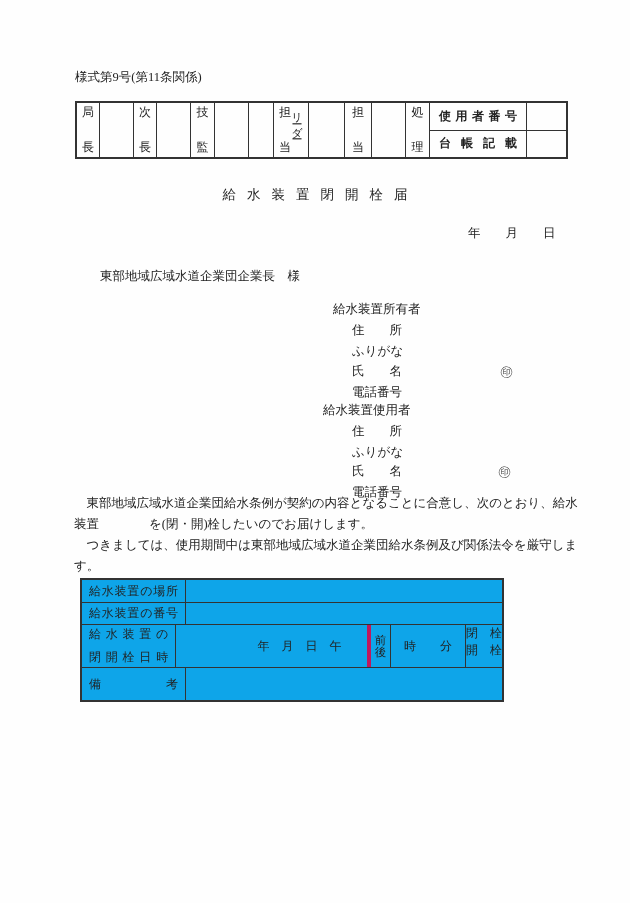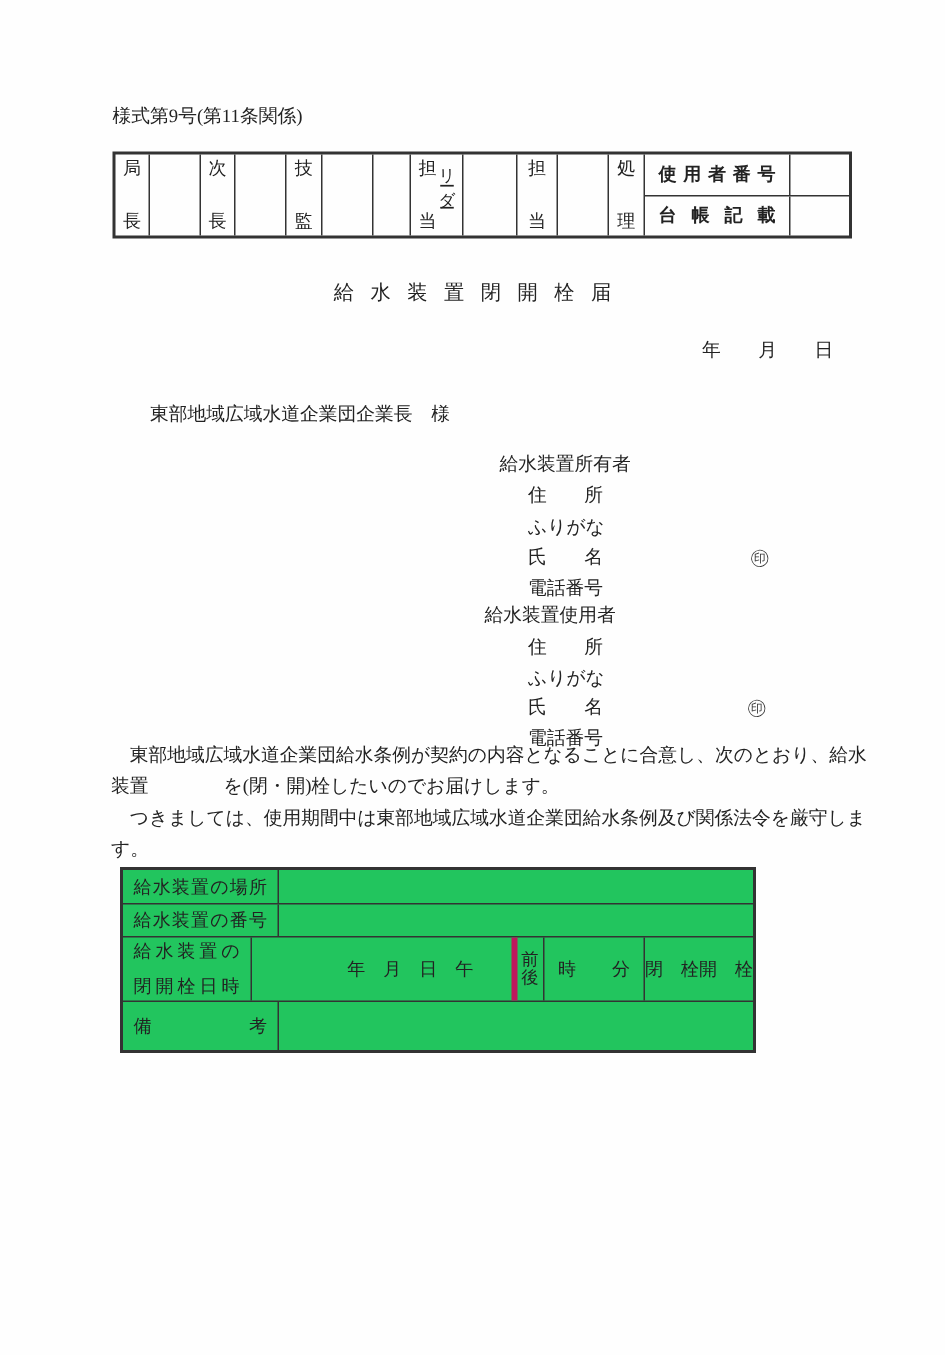--- a/index.html
+++ b/index.html
@@ -53,21 +53,21 @@
   .doc-title {
     position:absolute; left:0; top:186px; width:630px;
     text-align:center; font-size:13.5px; letter-spacing:11px; text-indent:11px;
     white-space:pre;
   }
 
   
   .detail {
     position:absolute; left:80px; top:578px; width:424px;
     border:2px solid #333; box-sizing:border-box;
-    font-size:12px; background:#22c55e;
+    font-size:12px; background:#0ea5e9;
   }
   .dt-row { display:flex; border-bottom:1px solid #333; }
   .dt-row.lastrow { border-bottom:none; }
   .dt-label {
     width:104px; border-right:1px solid #333; box-sizing:border-box;
     padding:0 7px; display:flex; flex-direction:column; justify-content:center;
     row-gap:6px;
   }
   .dt-value { flex:1; }
   .h22{height:22px}.h42{height:42px}.h21{height:21px}.h32{height:32px}
@@ -79,21 +79,21 @@
   .dt-ampm {
     width:23px; border-right:1px solid #333; box-sizing:border-box;
     display:flex; flex-direction:column; align-items:center; justify-content:center;
     font-size:11.5px; line-height:12.5px;
   }
   .dt-time {
     width:84px; border-right:1px solid #333; box-sizing:border-box;
     display:flex; align-items:center; justify-content:center; white-space:pre;
   }
   .dt-oc {
-    flex:1; display:flex; align-items:center;
+    flex:1; display:flex; flex-direction:column; align-items:center;
     justify-content:flex-start; line-height:17px; white-space:pre;
   }
   .seal { font-size:13px; color:#333; }
 </style>
 </head>
 <body>
 
 <div class="page">
 
   <div class="abs fs" style="left:75px; top:70px;">様式第9号(第11条関係)</div>

